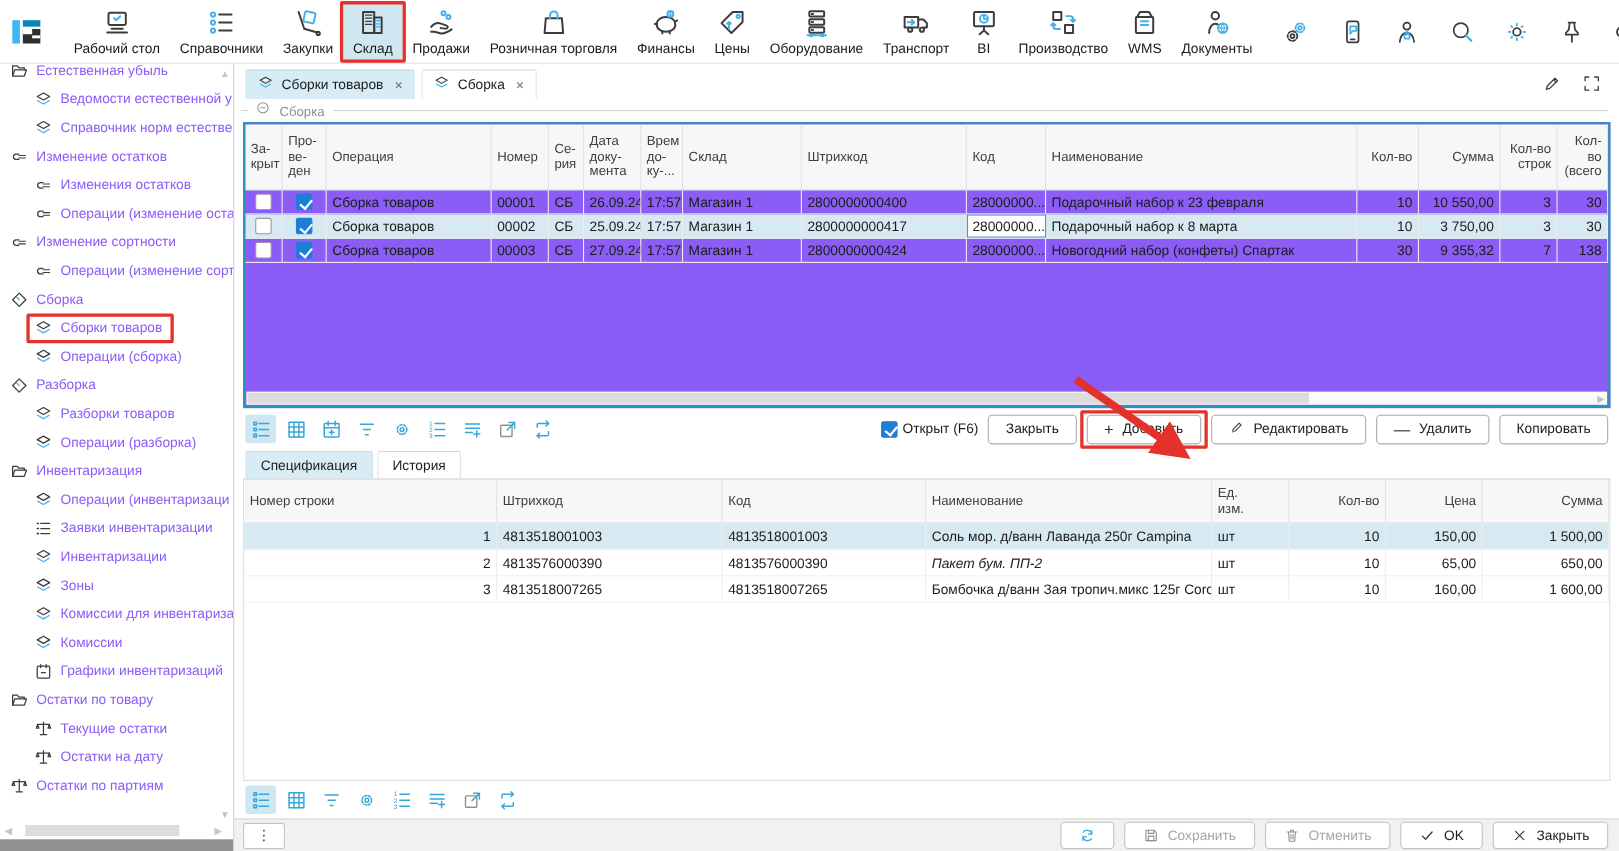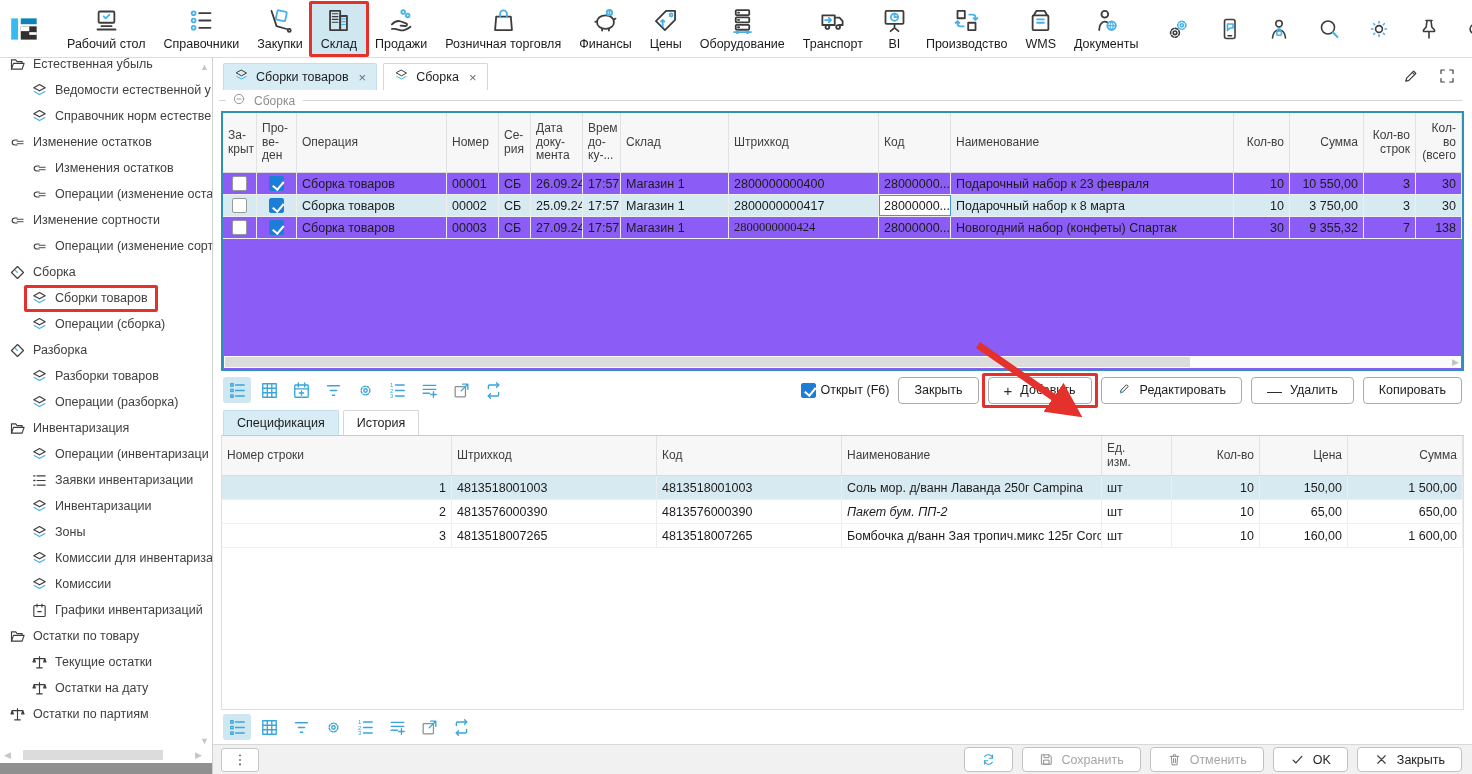--- a/index.html
+++ b/index.html
@@ -18,21 +18,21 @@
   .red-mark::after{content:"";position:absolute;inset:-1px -3px;border:3px solid #e5312b;border-radius:2px;pointer-events:none;z-index:5}
   .q-sep{width:1px;height:42px;background:#e2e2e2;margin-left:auto;margin-right:20px}
   .quick{display:flex;align-items:center;gap:26px;padding-right:12px}
   .q-ic{cursor:pointer}
   .q-ic svg{width:24px;height:24px;display:block}
 
   
   .body{display:flex;height:716px}
   .sidebar{position:relative;width:213px;flex:none;border-right:1px solid #d0d0d0;background:#fff;overflow:hidden}
   .tree{margin-top:-7px;padding-top:0}
-  .tree-item{height:26px;display:flex;align-items:center;font-size:12.5px;color:#404040;cursor:pointer;white-space:nowrap}
+  .tree-item{height:26px;display:flex;align-items:center;font-size:12.5px;color:#8b5cf6;cursor:pointer;white-space:nowrap}
   .tree-item.lvl0{padding-left:7px}
   .tree-item.lvl1{padding-left:29px}
   .ti-in{position:relative;display:flex;align-items:center;gap:7px;padding:2px 5px 2px 2px}
   .ti-ic svg{width:17px;height:17px;display:block}
   .ti-in.red-mark2::after{content:"";position:absolute;inset:-3px -5px;border:3px solid #e5312b;border-radius:2px;pointer-events:none}
   .sb-vup{position:absolute;top:4px;right:3px;color:#c6c6c6;font-size:9px}
   .sb-vdn{position:absolute;bottom:28px;right:3px;color:#c6c6c6;font-size:9px}
   .sb-h{position:absolute;bottom:12px;left:0;right:6px;height:15px;display:flex;align-items:center;padding:0 4px;color:#c6c6c6;font-size:9px;background:#fff}
   .sb-h .thumb{height:10px;width:140px;background:#dcdcdc;margin-left:12px;margin-right:auto}
   .sb-strip{position:absolute;bottom:0;left:0;right:0;height:11px;background:#909090}
@@ -751,21 +751,21 @@
               </div>
               <div class="mc center" style="width: 40px;">
                 <div class="cb on"></div>
               </div>
               <div class="mc" style="width: 150px;">Сборка товаров</div>
               <div class="mc" style="width: 52px;">00003</div>
               <div class="mc" style="width: 32px;">СБ</div>
               <div class="mc" style="width: 52px;">27.09.24</div>
               <div class="mc" style="width: 38px;">17:57</div>
               <div class="mc" style="width: 108px;">Магазин 1</div>
-              <div class="mc" style="width: 150px; font-family: Liberation Serif, serif;">2800000000424</div>
+              <div class="mc" style="width: 150px;">2800000000424</div>
               <div class="mc" style="width: 72px;">28000000...</div>
               <div class="mc" style="flex: 1 1 0%;">Новогодний набор (конфеты) Спартак</div>
               <div class="mc r" style="width: 56px;">30</div>
               <div class="mc r" style="width: 74px;">9 355,32</div>
               <div class="mc r" style="width: 52px;">7</div>
               <div class="mc r" style="width: 46px;">138</div>
             </div>
           </div>
         <div class="mscroll">
           <span class="mthumb"></span>

